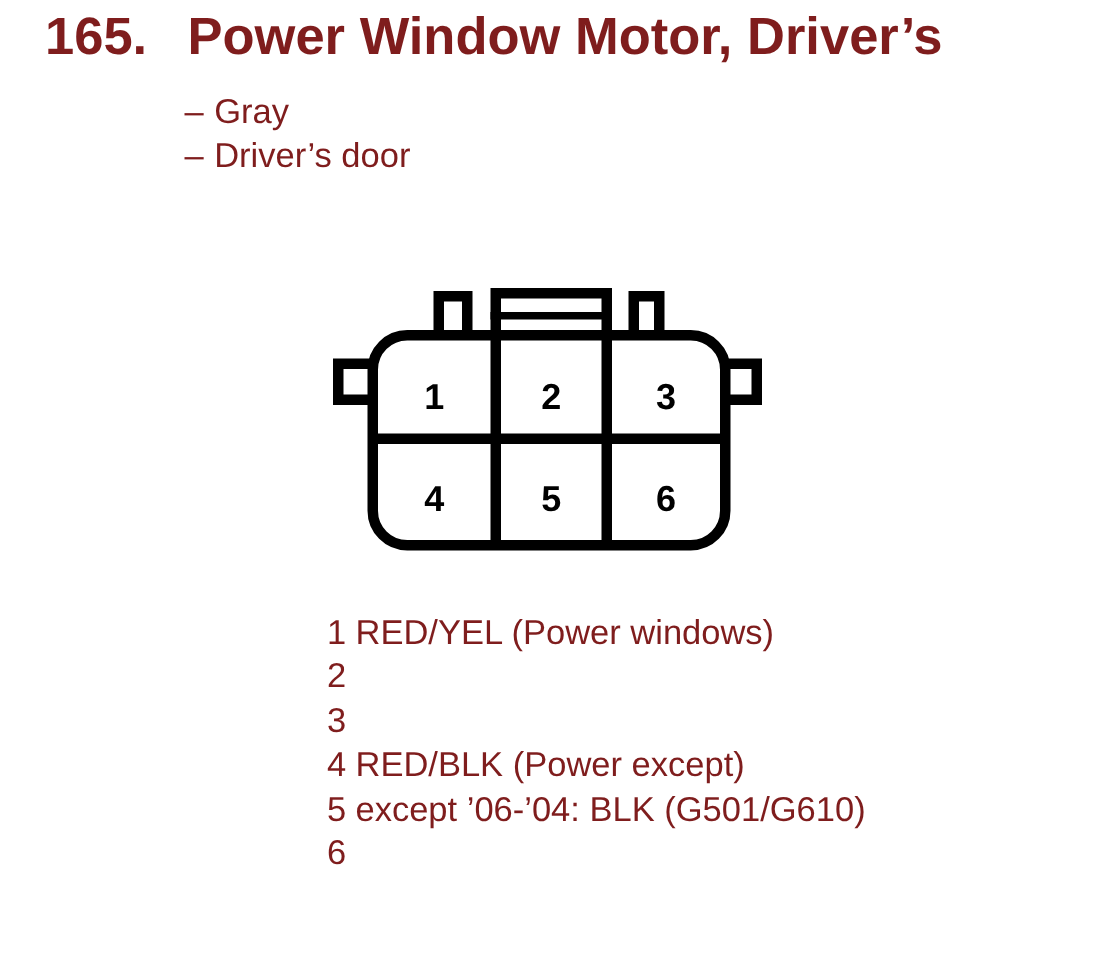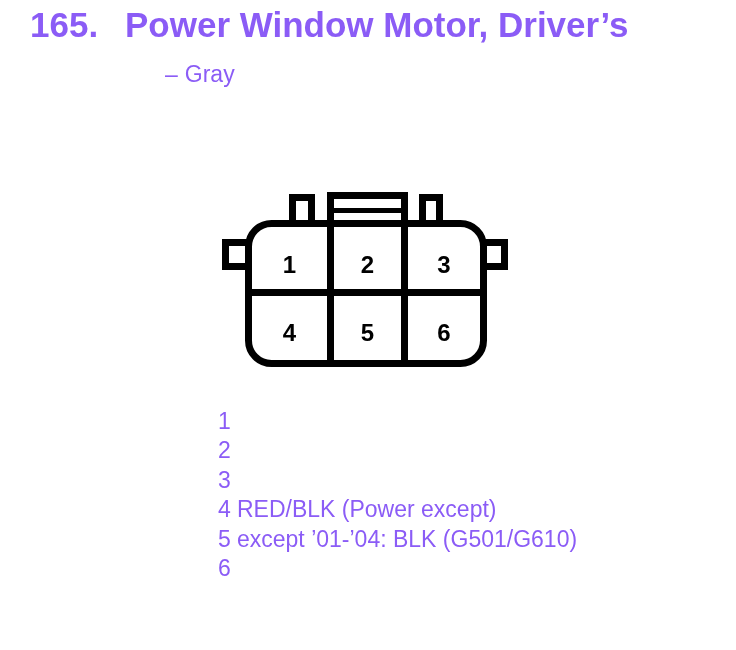--- a/index.html
+++ b/index.html
@@ -5,21 +5,21 @@
   html, body {
     margin: 0;
     padding: 0;
     background: #ffffff;
   }
   .page {
     position: relative;
     width: 736px;
     height: 624px;
     background: #ffffff;
-    color: #8b5cf6;
+    color: #7f1d1d;
     font-family: "Liberation Sans", sans-serif;
     overflow: hidden;
   }
   .title {
     position: absolute;
     left: 30px;
     top: 6px;
     font-size: 35px;
     font-weight: bold;
     line-height: 38px;
@@ -29,21 +29,20 @@
     display: inline-block;
     width: 95px;
   }
   .bullets {
     position: absolute;
     left: 123px;
     top: 60px;
     font-size: 23px;
     line-height: 29px;
     white-space: nowrap;
-    margin-left: 42px;
   }
   .bullet-line .dash {
     margin-right: 7px;
   }
   .connector-svg {
     position: absolute;
     left: 190px;
     top: 182px;
     width: 340px;
     height: 200px;
@@ -95,20 +94,23 @@
 <div class="page">
 
   <div class="title">
     <span class="title-num">165.</span><span class="title-text">Power Window Motor, Driver’s</span>
   </div>
 
   <div class="bullets">
     <div class="bullet-line">
       <span class="dash">–</span><span>Gray</span>
     </div>
+    <div class="bullet-line">
+      <span class="dash">–</span><span>Driver’s door</span>
+    </div>
   </div>
 
   <svg class="connector-svg" viewBox="190 182 340 200" xmlns="http://www.w3.org/2000/svg">
 
     <rect class="ln" x="248.5" y="223.5" width="235" height="140" rx="23"></rect>
 
     <line class="ln" x1="246" y1="292.5" x2="486" y2="292.5"></line>
 
     <line class="ln" x1="330.5" y1="221" x2="330.5" y2="363"></line>
     <line class="ln" x1="404.5" y1="221" x2="404.5" y2="363"></line>
@@ -126,37 +128,40 @@
     <text x="367.5" y="272.5">2</text>
     <text x="444" y="272.5">3</text>
     <text x="289.5" y="340.5">4</text>
     <text x="367.5" y="340.5">5</text>
     <text x="444" y="340.5">6</text>
   </svg>
 
   <div class="legend">
     <div class="legend-row">
       <span class="pin-num">1</span>
+      <span class="pin-desc">
+        <span class="desc-line">RED/YEL (Power windows)</span>
+      </span>
     </div>
     <div class="legend-row">
       <span class="pin-num">2</span>
     </div>
     <div class="legend-row">
       <span class="pin-num">3</span>
     </div>
     <div class="legend-row">
       <span class="pin-num">4</span>
       <span class="pin-desc">
         <span class="desc-line">RED/BLK (Power except)</span>
       </span>
     </div>
     <div class="legend-row">
       <span class="pin-num">5</span>
       <span class="pin-desc">
-        <span class="desc-line">except ’01-’04: BLK (G501/G610)</span>
+        <span class="desc-line">except ’06-’04: BLK (G501/G610)</span>
       </span>
     </div>
     <div class="legend-row">
       <span class="pin-num">6</span>
     </div>
   </div>
 
 </div>
 
 </body></html>

